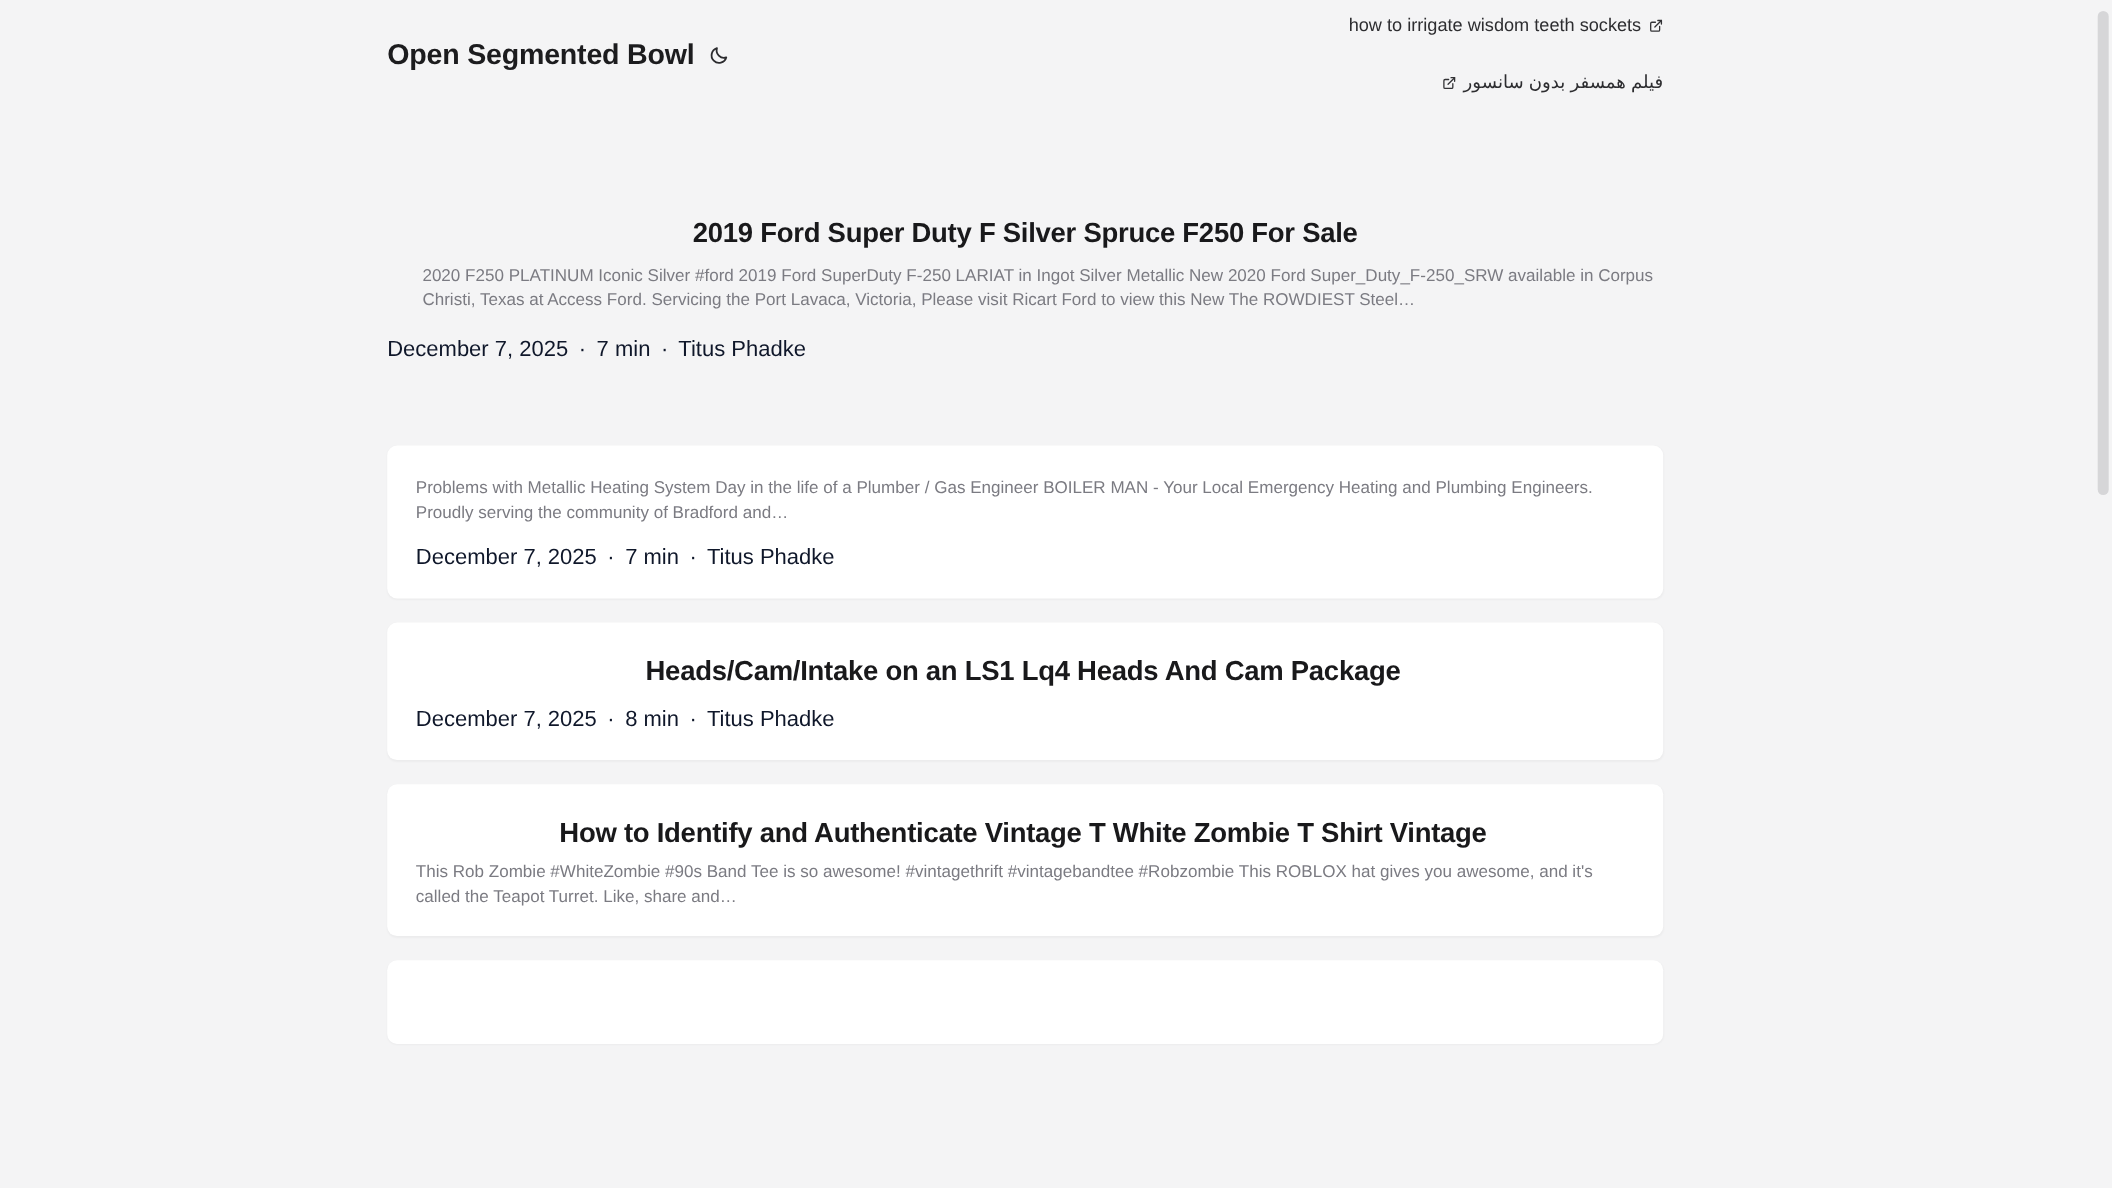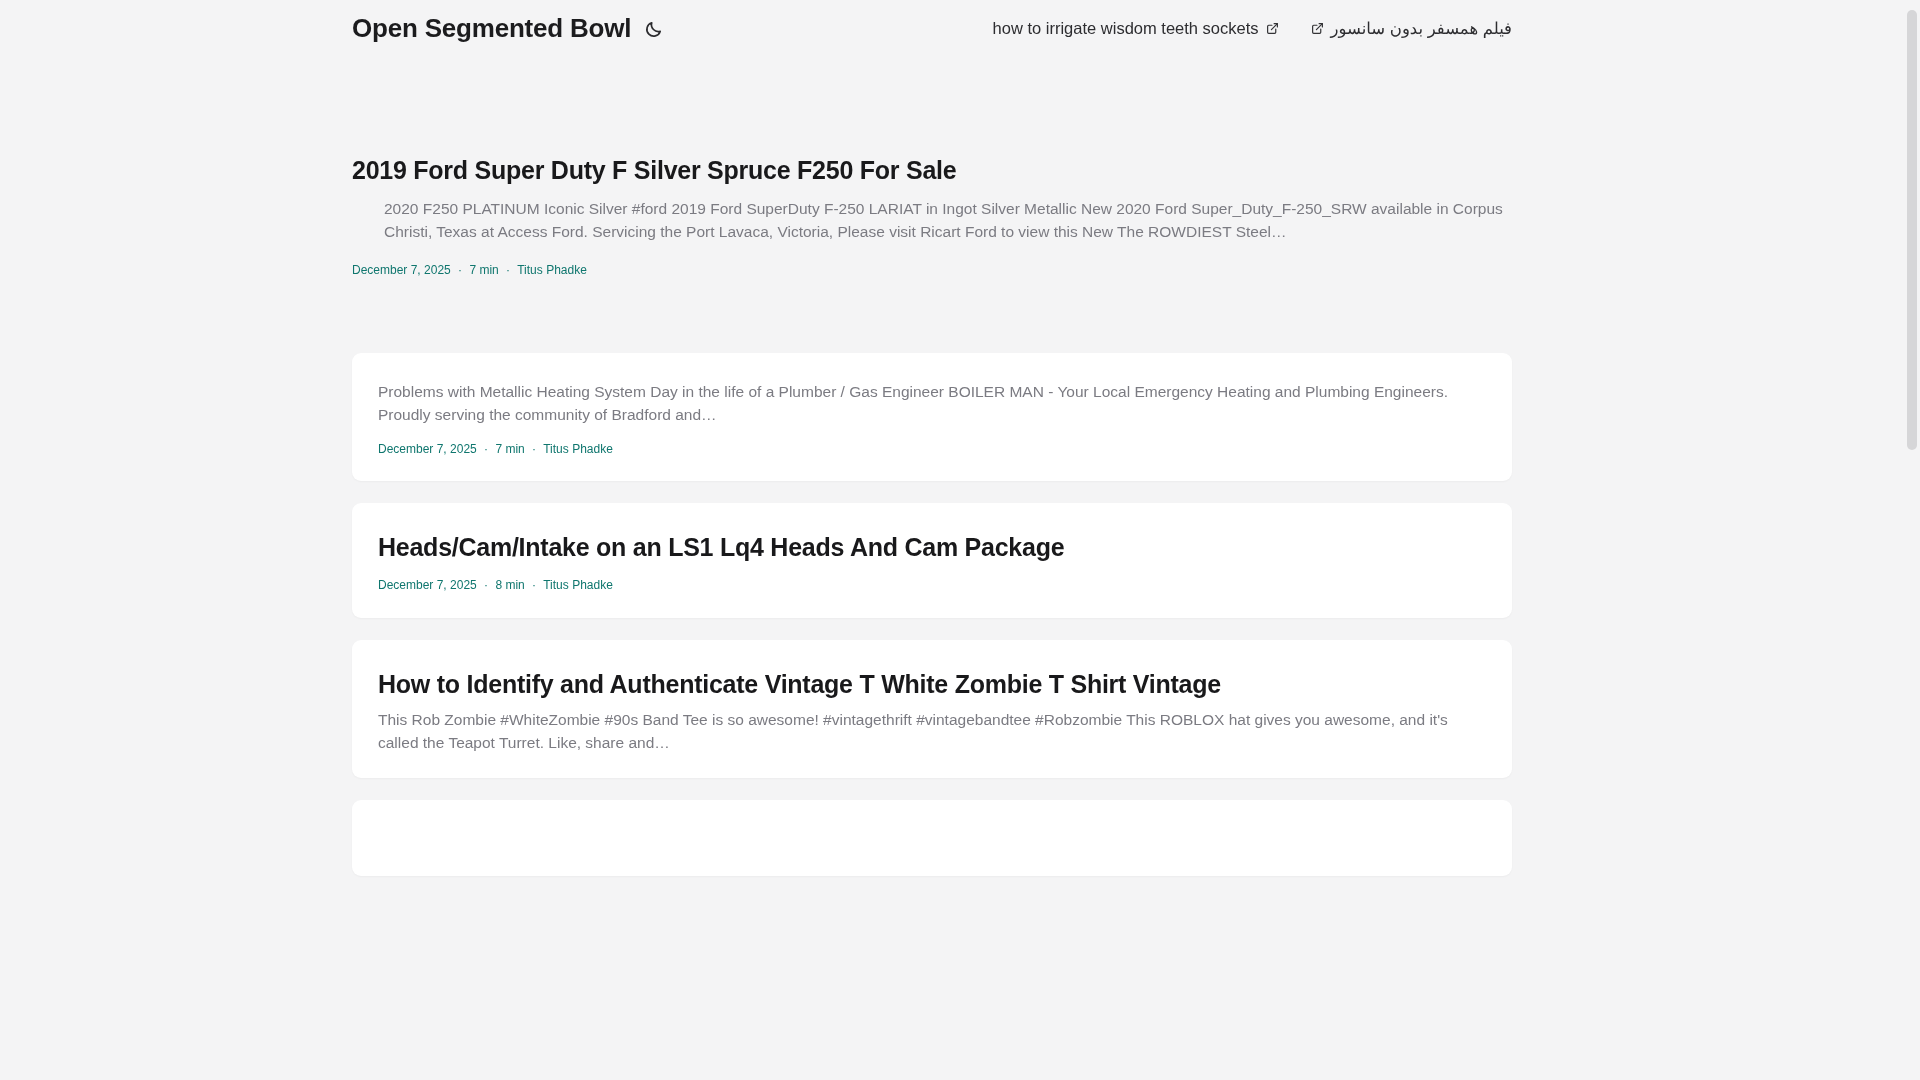--- a/index.html
+++ b/index.html
@@ -57,20 +57,21 @@
     cursor: pointer;
     color: #2b2b2e;
     margin-top: 2px;
   }
   .theme-toggle svg { display: block; }
 
   .site-nav {
     display: flex;
     align-items: flex-end;
     gap: 32px;
+    flex-direction: column;
   }
   .nav-link {
     display: inline-flex;
     align-items: center;
     gap: 7px;
     font-size: 16.5px;
     color: #2d2d30;
     text-decoration: none;
     line-height: 1.2;
     cursor: pointer;
@@ -122,42 +123,43 @@
   }
 
   .post-title {
     margin: 0 0 9px 0;
     font-size: 25px;
     font-weight: 700;
     line-height: 1.28;
     color: #19191b;
     letter-spacing: -0.25px;
     cursor: pointer;
+    text-align: center;
   }
   .post--plain .post-title {
     font-size: 25px;
     margin-bottom: 12px;
   }
 
   .post-summary {
     margin: 0 0 0 0;
     font-size: 15.5px;
     line-height: 1.47;
     color: #7b7b82;
     overflow: hidden;
     display: -webkit-box;
     -webkit-box-orient: vertical;
   }
   .post-summary.clamp-3 { -webkit-line-clamp: 3; max-height: 68px; margin-left: 32px; }
   .post-summary.clamp-2 { -webkit-line-clamp: 2; max-height: 46px; }
 
   .post-meta {
     margin-top: 15px;
-    font-size: 12px;
-    color: #0f766e;
+    font-size: 20px;
+    color: #0f172a;
     line-height: 1.3;
   }
   .post--plain .post-meta {
     margin-top: 20px;
   }
   .meta-sep { padding: 0 4px; }
 
   
   .scrollbar-track {
     position: absolute;

